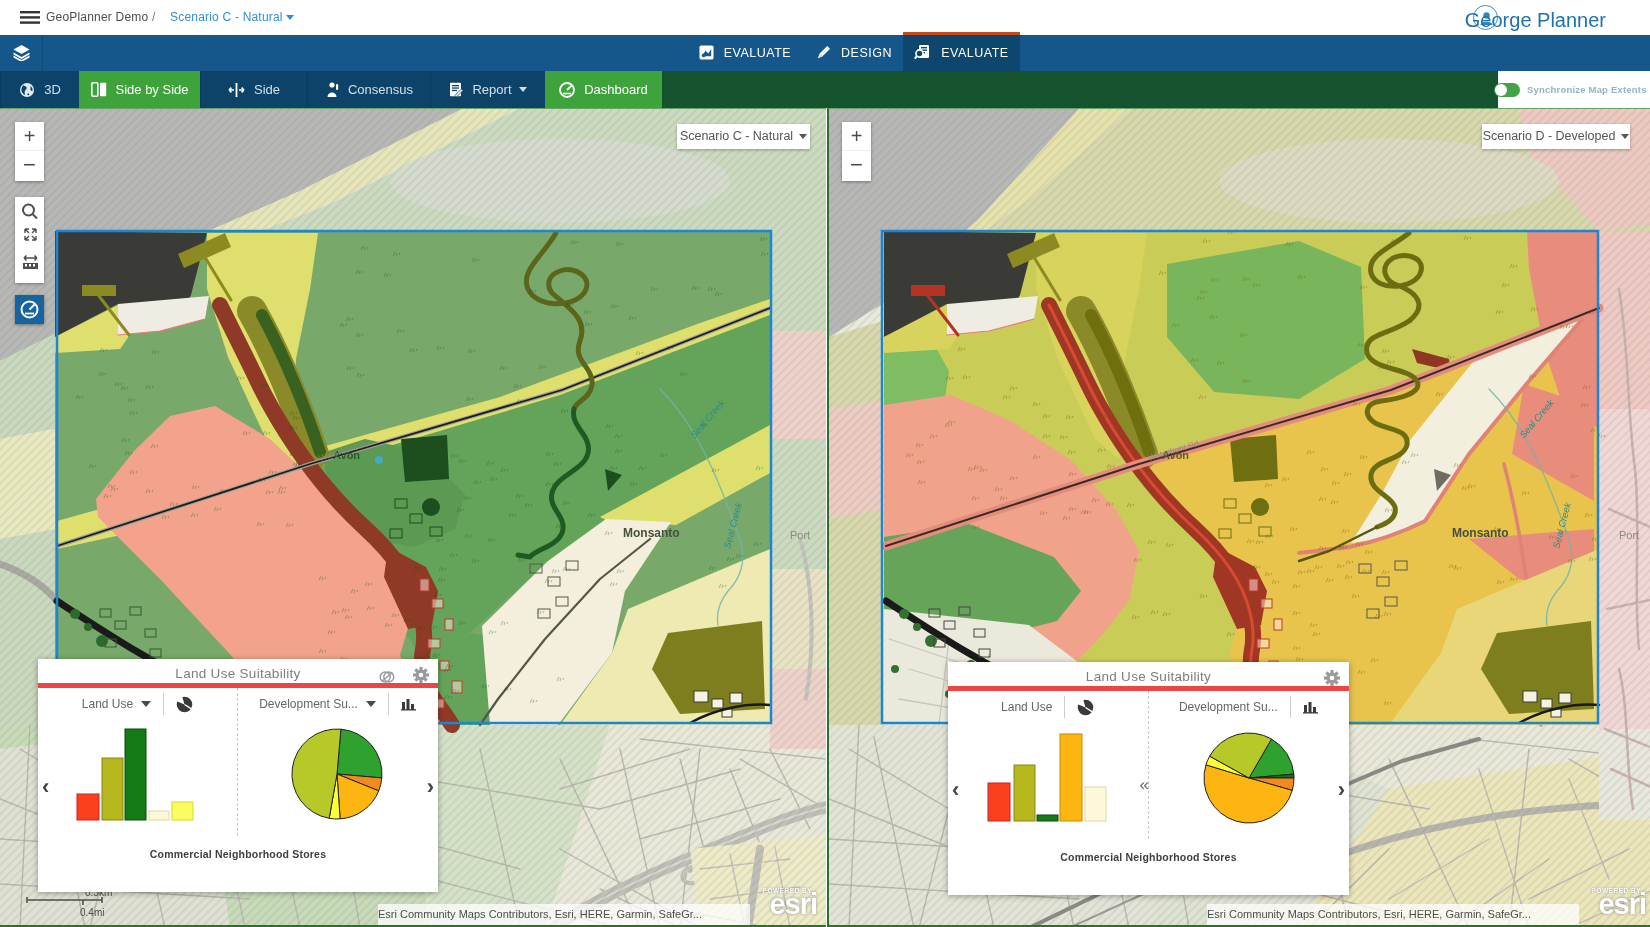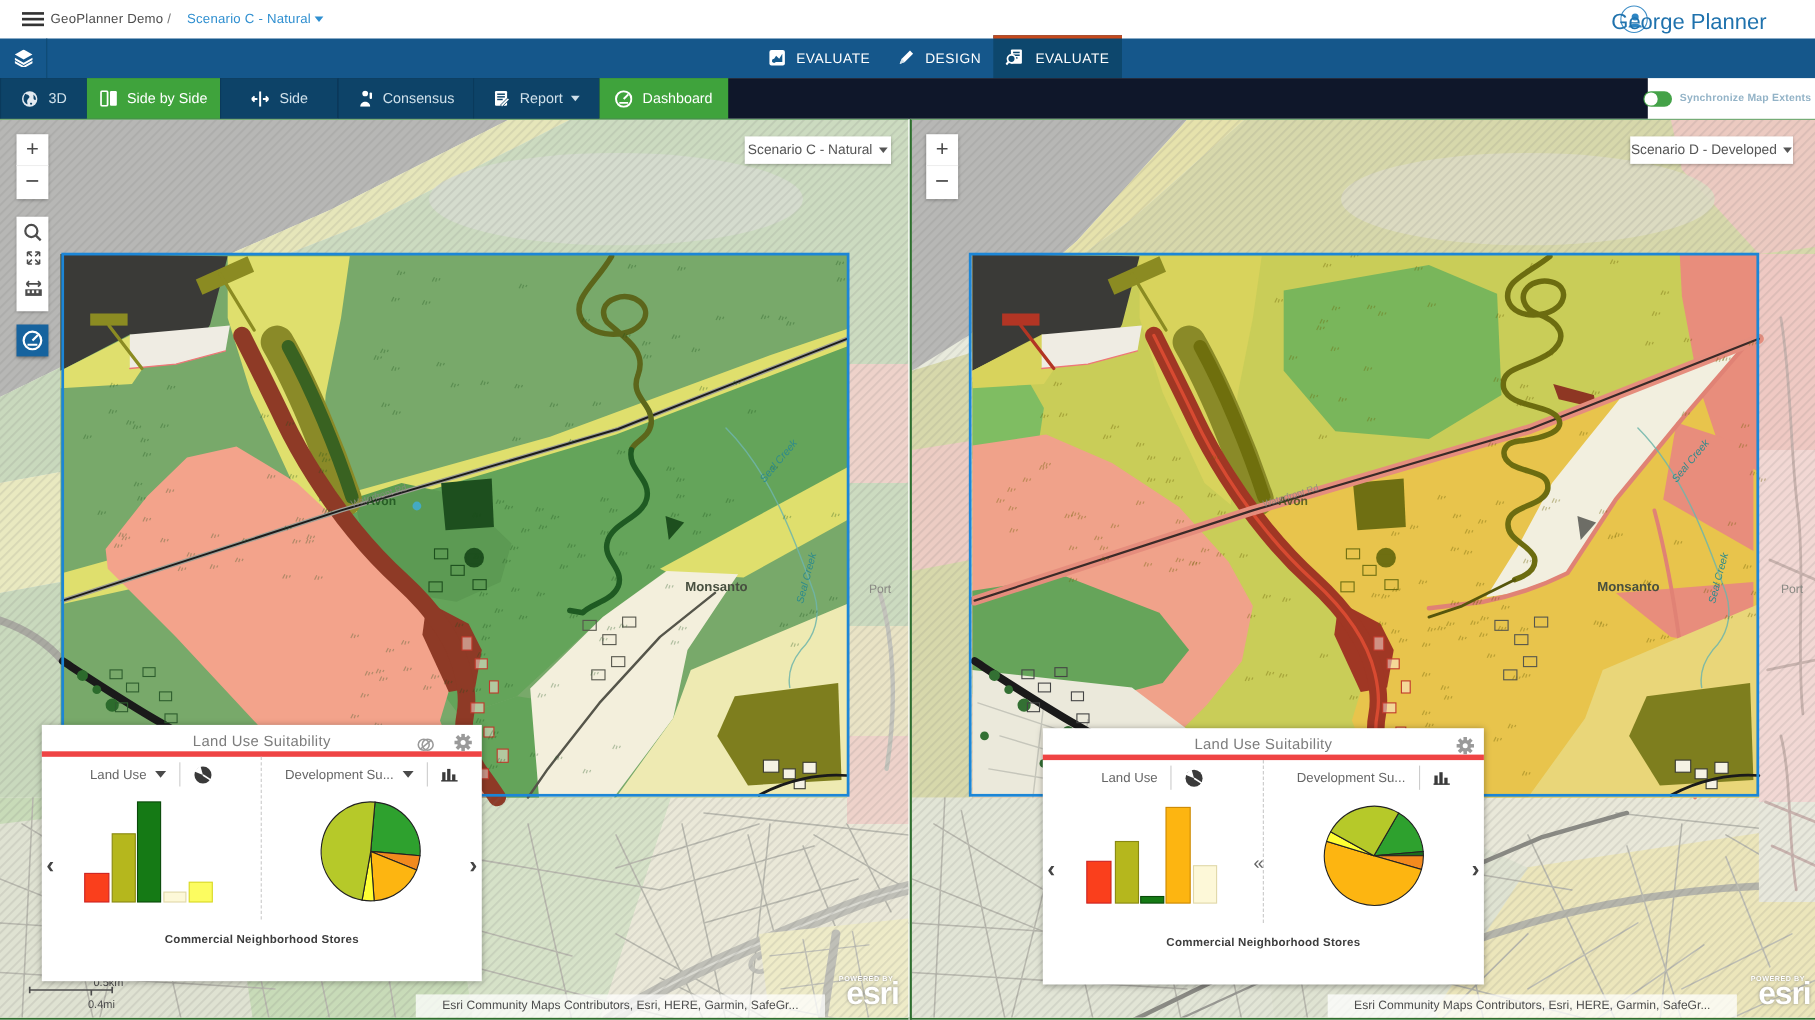--- a/index.html
+++ b/index.html
@@ -1,29 +1,29 @@
 <!DOCTYPE html>
 <html><head><meta charset="utf-8"><style>
 *{margin:0;padding:0;box-sizing:border-box}
 body{width:1650px;height:927px;overflow:hidden;font-family:"Liberation Sans",sans-serif;background:#fff;position:relative}
 #topbar{position:absolute;left:0;top:0;width:1650px;height:35px;background:#fff}
 #navbar{position:absolute;left:0;top:35px;width:1650px;height:36px;background:#15578b}
 .tab{position:absolute;top:0;height:36px;display:flex;align-items:center;gap:10px;justify-content:center;color:#fff;font-size:12.5px;letter-spacing:.5px}
 .tab.active{background:#0d476d;border-top:3px solid #c54a1d;margin-top:-3px;height:39px}
-#toolbar{position:absolute;left:0;top:71px;width:1498px;height:37px;background:#0f172a}
+#toolbar{position:absolute;left:0;top:71px;width:1498px;height:37px;background:#14532d}
 .tbtn{position:absolute;top:0;height:37px;display:flex;align-items:center;gap:9px;justify-content:center;font-size:13px;color:#cfe0ea}
 .tbtn.navy{background:#0d4368;border-left:1px solid #0a3a5c}
 .tbtn.green{background:#3fa33c}
 .tcaret{width:0;height:0;border-left:4.5px solid transparent;border-right:4.5px solid transparent;border-top:5px solid #cfe0ea;margin-left:-2px}
 .map{position:absolute;top:108px;width:826px;height:819px;overflow:hidden}
 .zbox{position:absolute;background:#fff;box-shadow:0 1px 3px rgba(0,0,0,.35)}
 .zcell{height:29px;line-height:28px;text-align:center;font-size:20px;color:#4a4a4a}
 .scen{position:absolute;height:25px;background:#fff;box-shadow:0 1px 3px rgba(0,0,0,.3);font-size:12.5px;color:#555;text-align:center;line-height:25px}
 .scaret{display:inline-block;width:0;height:0;border-left:4.5px solid transparent;border-right:4.5px solid transparent;border-top:5px solid #555;margin-left:6px;vertical-align:middle}
-.attrib{position:absolute;height:21px;background:rgba(255,255,255,.75);font-size:11px;color:#4d4d4d;text-align:center;line-height:21px;white-space:nowrap;overflow:hidden}
+.attrib{position:absolute;height:21px;background:rgba(255,255,255,.75);font-size:11px;color:#4d4d4d;line-height:21px;white-space:nowrap;overflow:hidden}
 .dash{position:absolute;background:#fff;box-shadow:0 1px 6px rgba(0,0,0,.35)}
 .dhdr{position:relative;background:#5b9a5b;text-align:center;color:#fff}
 .dhtitle{font-size:12.5px;font-weight:bold;line-height:23px}
 .wcaret{display:inline-block;width:0;height:0;border-left:5px solid transparent;border-right:5px solid transparent;border-top:6px solid #fff;margin-left:4px;vertical-align:middle}
 .dbody{position:relative;height:calc(100% - 23px)}
 .drow1{position:relative;height:29px;border-bottom:5px solid #ef4444}
 .dtitle{text-align:center;font-size:13.5px;color:#7d7d7d;line-height:29px;letter-spacing:.3px}
 .dctr{position:relative;height:148px}
 .dhalf{position:absolute;top:0;width:50%;height:148px}
 .dhalf:nth-child(2){left:50%}

